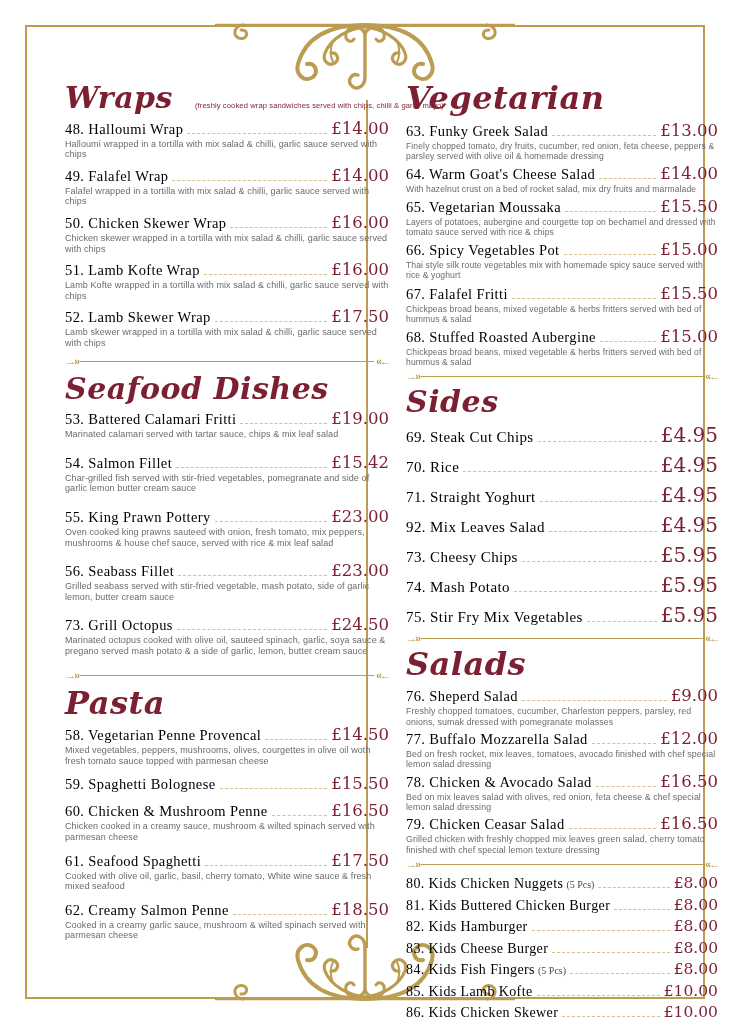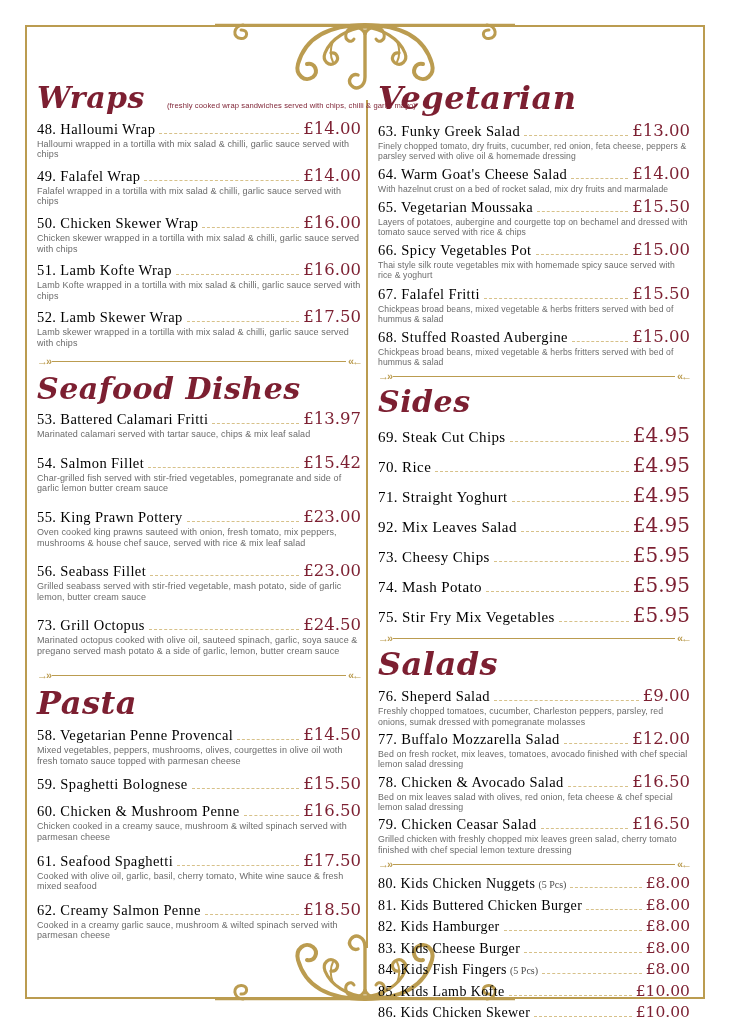--- a/index.html
+++ b/index.html
@@ -10,21 +10,21 @@
   
   .frame{
     position:absolute;left:25px;top:25px;right:25px;bottom:25px;
     border:2px solid #bb9c50;pointer-events:none;
   }
   .ornament{position:absolute;left:215px;width:300px;height:88px;}
   .ornament.top{top:17px;}
   .ornament.bottom{bottom:17px;transform:scaleY(-1);}
   .vdivider{position:absolute;left:366px;top:100px;bottom:76px;width:2px;background:#bb9c50;}
   
-  .col{position:absolute;top:80px;}
+  .col{position:absolute;top:80px;margin-left:28px;}
   .col-left{left:37px;width:324px;}
   .col-right{left:378px;width:312px;}
   
   .sec-head{display:flex;align-items:baseline;gap:4px;margin:2px 0 5px 0;}
   .script{
     font-family:"DejaVu Serif", serif;font-style:italic;font-weight:bold;
     color:#7c1f31;font-size:30px;line-height:1.05;letter-spacing:.5px;margin:0;
   }
   .sec-vegetarian .script,.sec-pasta .script,.sec-salads .script,.sec-kids .script{font-size:32px;}
   .subtitle{
@@ -163,21 +163,21 @@
       <span class="arrow">«←</span>
     </div>
     <div class="section sec-seafood">
       <div class="sec-head">
         <h2 class="script">Seafood Dishes</h2>
       </div>
       <div class="item">
         <div class="name-row">
           <span class="dish-name">53. Battered Calamari Fritti</span>
           <span class="leader"></span>
-          <span class="price">£13.97</span>
+          <span class="price">£19.00</span>
         </div>
         <div class="desc">Marinated calamari served with tartar sauce, chips &amp; mix leaf salad</div>
       </div>
       <div class="item">
         <div class="name-row">
           <span class="dish-name">54. Salmon Fillet</span>
           <span class="leader"></span>
           <span class="price">£15.42</span>
         </div>
         <div class="desc">Char-grilled fish served with stir-fried vegetables, pomegranate and side of garlic lemon butter cream sauce</div>

